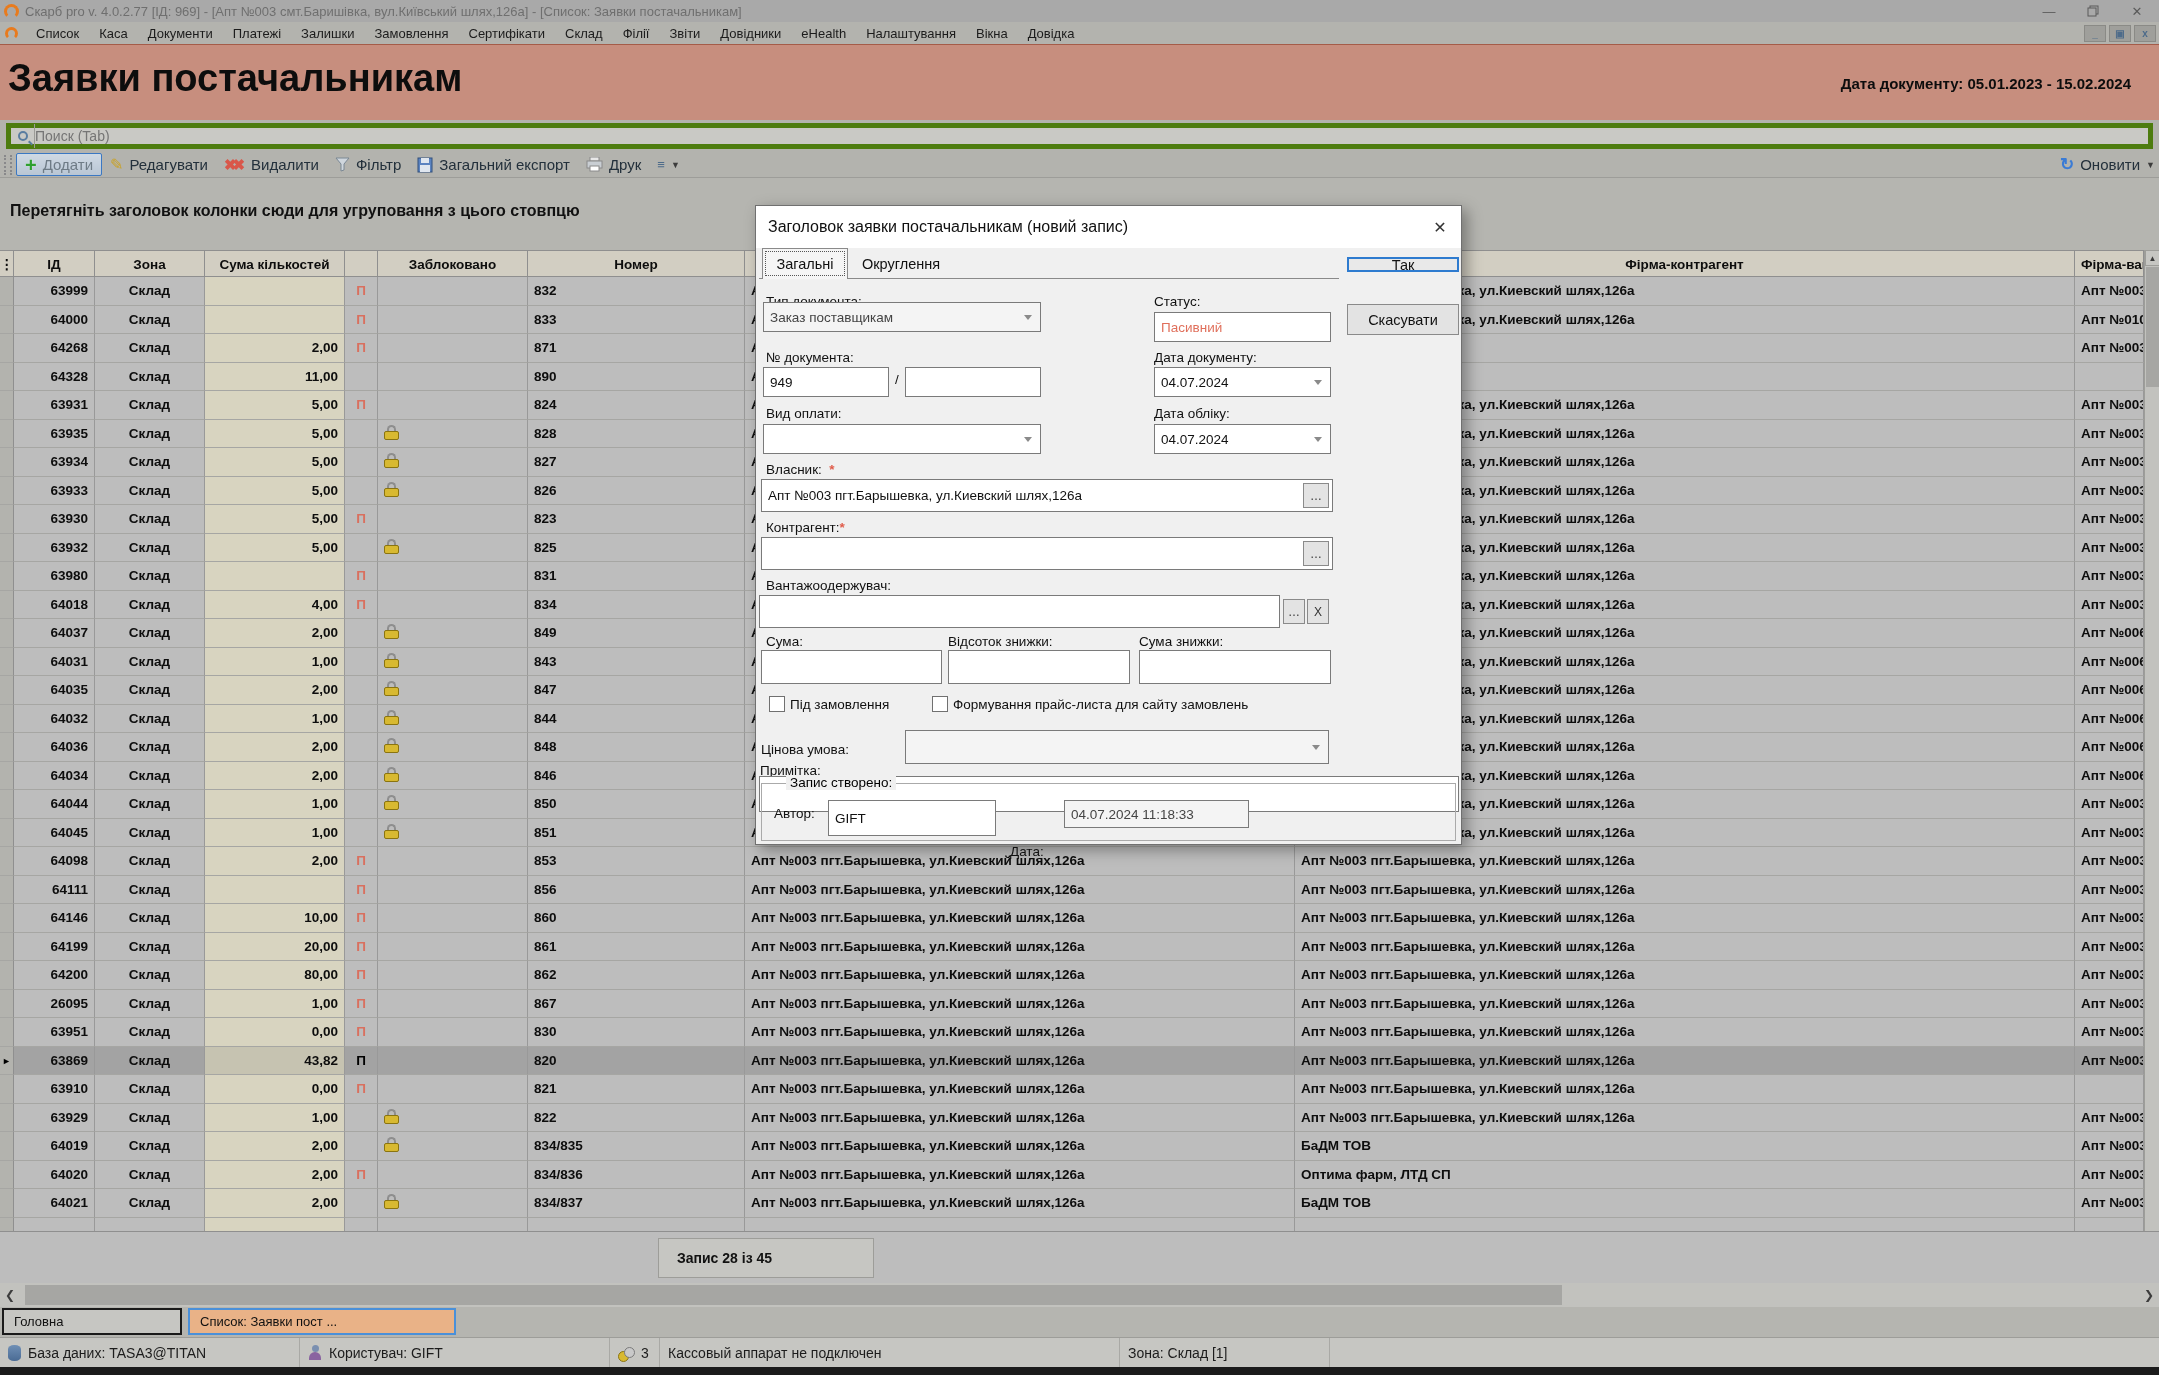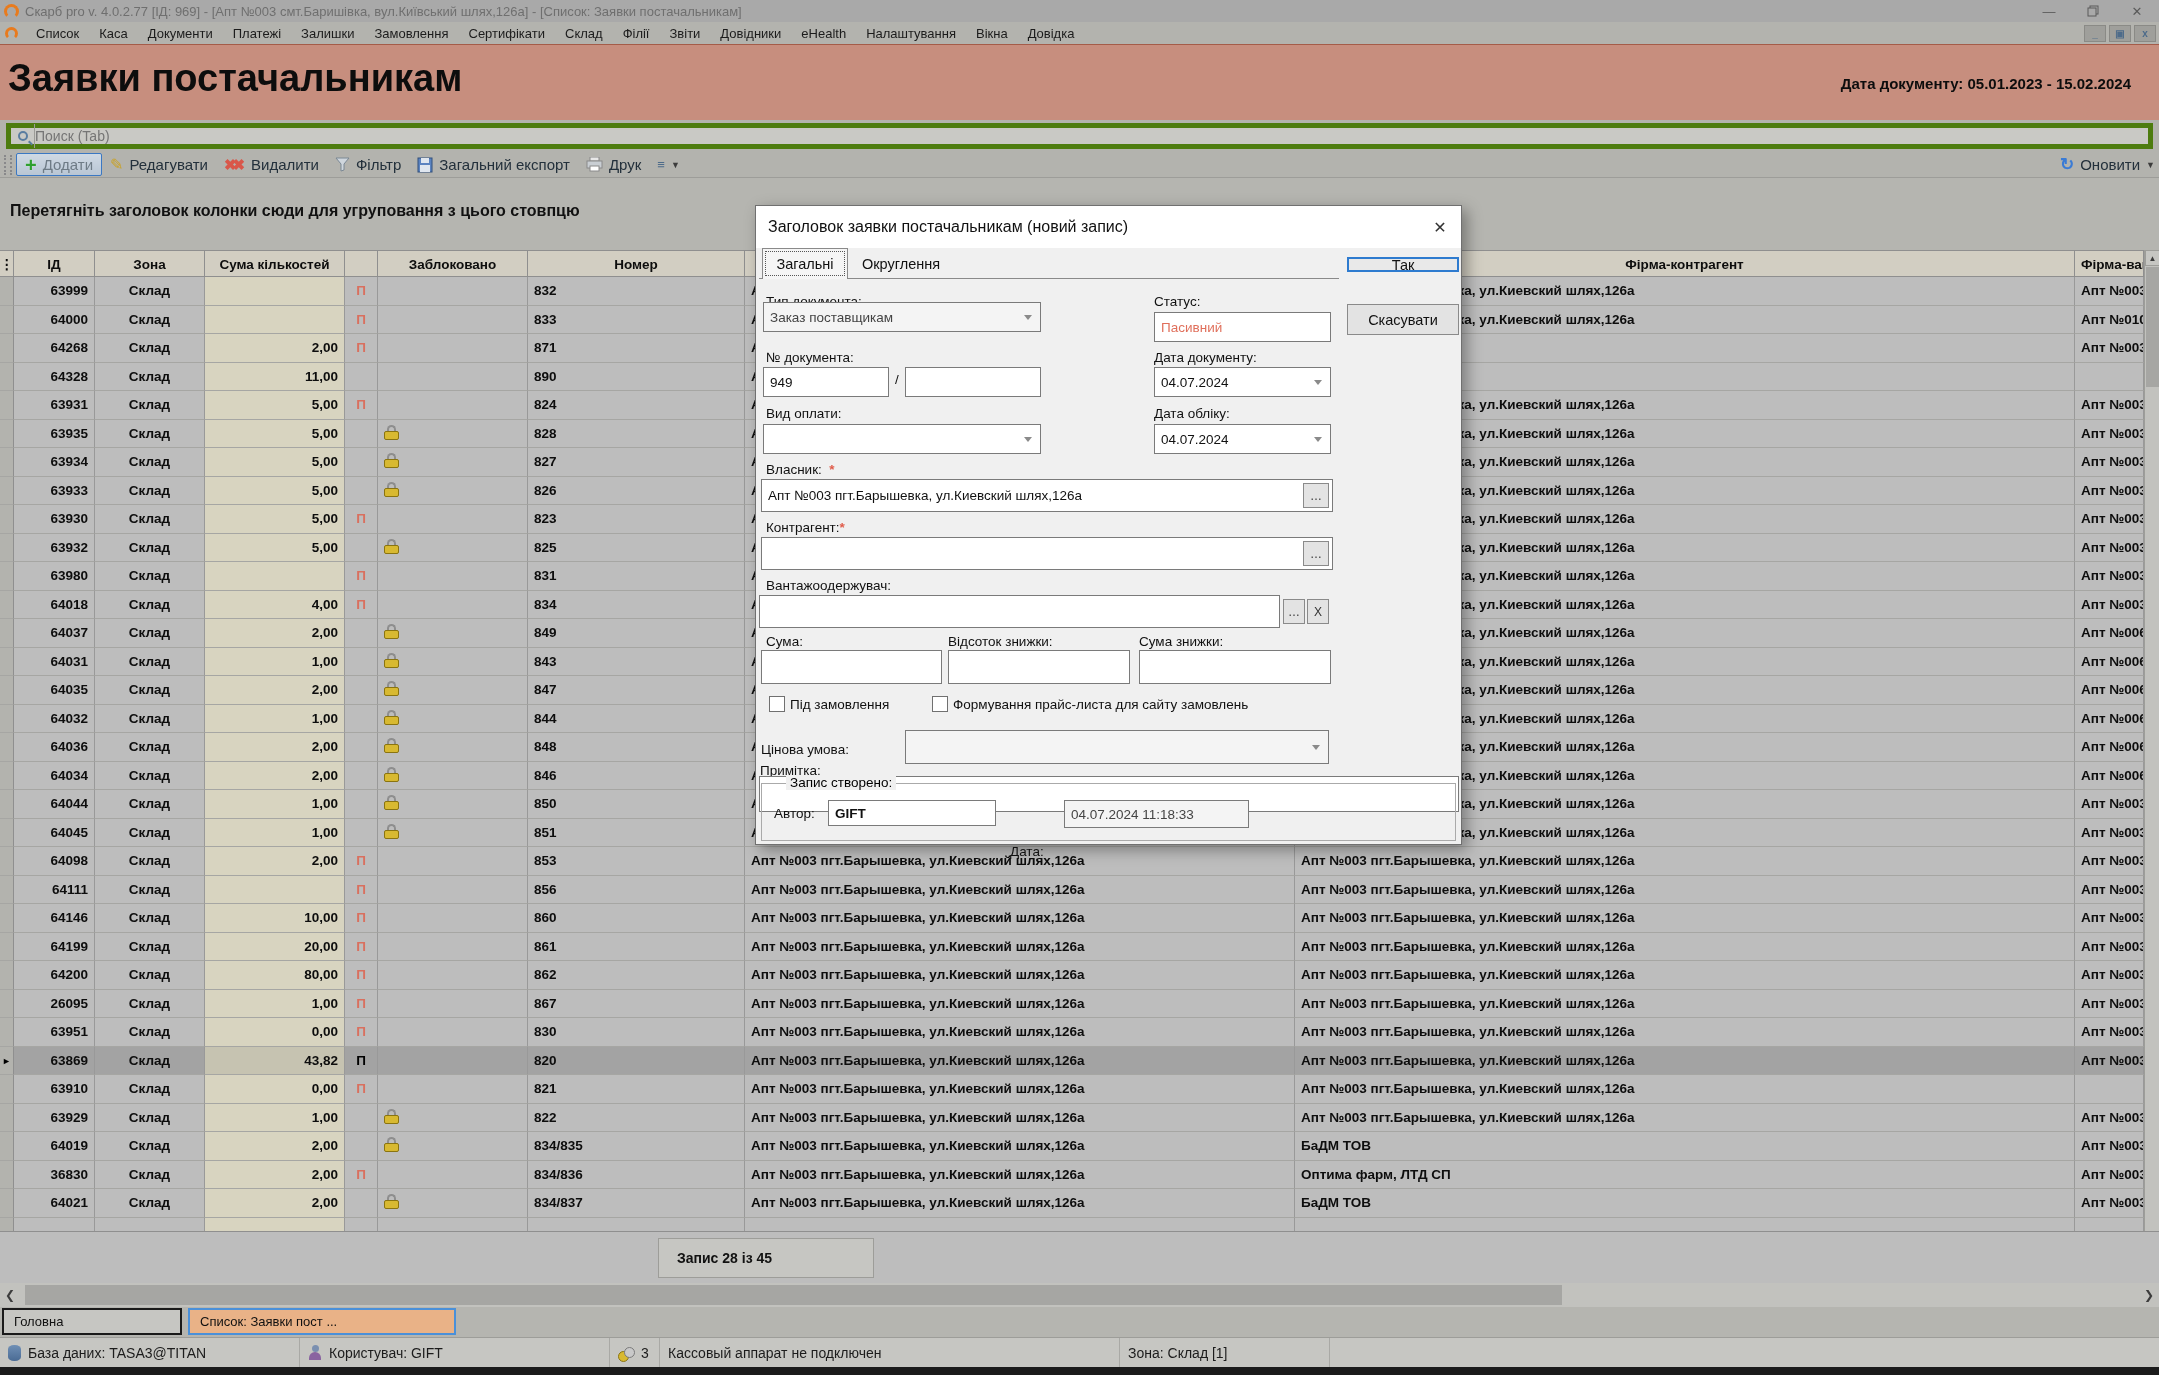--- a/index.html
+++ b/index.html
@@ -645,21 +645,21 @@
         <div class="gcell c-qty">2,00</div>
         <div class="gcell c-p"></div>
         <div class="gcell "><span class="lock-wrap"><span class="lock-shackle"></span><span class="lock-body"></span></span></div>
         <div class="gcell ">834/835</div>
         <div class="gcell ">Апт №003 пгт.Барышевка, ул.Киевский шлях,126а</div>
         <div class="gcell ">БаДМ ТОВ</div>
         <div class="gcell ">Апт №003 пгт.Барышевка, ул.</div>
       </div>
       <div class="grow">
         <div class="gcell c-gut"></div>
-        <div class="gcell c-id">36830</div>
+        <div class="gcell c-id">64020</div>
         <div class="gcell c-zone">Склад</div>
         <div class="gcell c-qty">2,00</div>
         <div class="gcell c-p">П</div>
         <div class="gcell "></div>
         <div class="gcell ">834/836</div>
         <div class="gcell ">Апт №003 пгт.Барышевка, ул.Киевский шлях,126а</div>
         <div class="gcell ">Оптима фарм, ЛТД СП</div>
         <div class="gcell ">Апт №003 пгт.Барышевка, ул.</div>
       </div>
       <div class="grow">
@@ -788,16 +788,16 @@
 
   <div class="dlbl" style="left:5px; top:536px;">Цінова умова:</div>
   <div class="dcombo grayed" style="left:149px; top:524px; width:424px; height:34px;"></div>
 
   <div class="dlbl" style="left:4px; top:557px; height:13px; overflow:hidden;">Примітка:</div>
   <div class="dinput" style="left:3px; top:570px; width:700px; height:36px;"></div>
 
   <div id="created-group"></div>
   <div id="created-legend">Запис створено:</div>
   <div class="dlbl" style="left:18px; top:600px;">Автор:</div>
-  <div class="dinput" style="left:72px; top:594px; width:168px; height:26px;font-weight:bold;">GIFT</div>
+  <div class="dinput" style="left:72px; top:594px; width:168px; height:36px;">GIFT</div>
   <div class="dlbl" style="left:254px; top:600px;margin-top:38px;">Дата:</div>
   <div class="dinput grayed" style="left:308px; top:594px; width:185px; height:28px;">04.07.2024 11:18:33</div>
 </div>
 
 </body></html>

